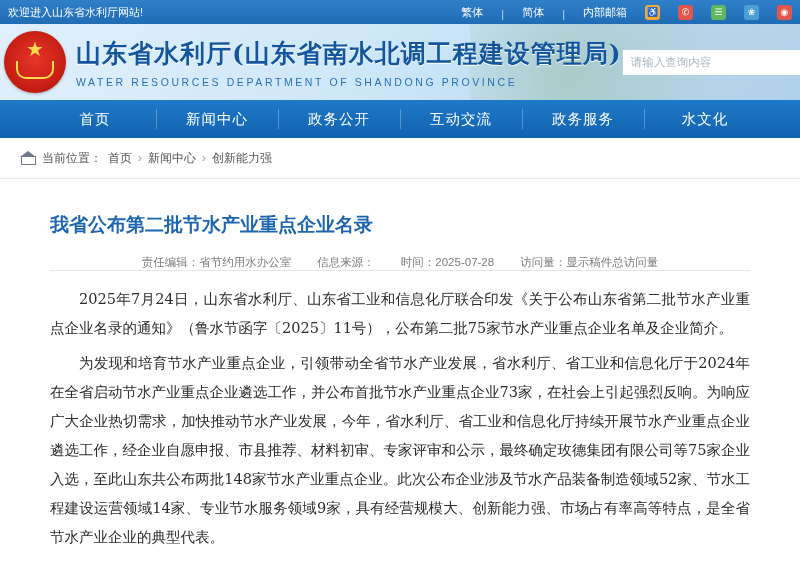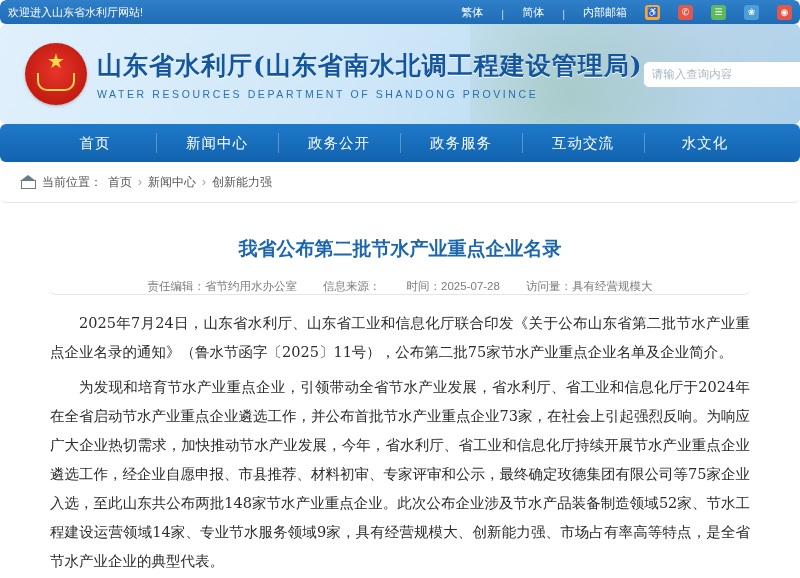--- a/index.html
+++ b/index.html
@@ -1,15 +1,15 @@
 <!DOCTYPE html>
 <html><head>
 <meta charset="utf-8">
 <style>
-  * { box-sizing: border-box; border-radius: 6px; }
+  * { box-sizing: border-box; }
   html, body { margin:0; padding:0; }
   body {
     width: 800px;
     height: 578px;
     font-family: "Liberation Sans", sans-serif;
     background: #ffffff;
     overflow: hidden;
   }
 
   
@@ -43,28 +43,28 @@
     color: #fff;
   }
   .tb-icon.i1 { background:#f0a93a; }
   .tb-icon.i2 { background:#e2574c; }
   .tb-icon.i3 { background:#5fb85f; }
   .tb-icon.i4 { background:#4a9fd8; }
   .tb-icon.i5 { background:#e2574c; }
 
   
   .banner {
-    height: 100px;
+    height: 76px;
     background:
       linear-gradient(to right, rgba(224,240,252,0.95) 0%, rgba(206,231,248,0.85) 45%, rgba(176,214,240,0.6) 70%, rgba(150,198,230,0.45) 100%),
       linear-gradient(to bottom, #dfeffb, #c7e2f5);
     position: relative;
     display: flex;
     align-items: center;
-    padding: 0 25px;
+    padding: 0 4px;
     overflow: hidden;
   }
   .banner::after {
     
     content:"";
     position:absolute;
     right:0; top:0; bottom:0;
     width: 330px;
     background:
       radial-gradient(circle at 30% 70%, rgba(140,180,150,0.45), rgba(140,180,150,0) 60%),
@@ -203,21 +203,20 @@
   .crumb a { color: #555; text-decoration: none; }
   .crumb .sep { color: #9aa5ae; }
 
   
   .article {
     width: 700px;
     margin: 0 auto;
     padding-top: 18px;
   }
   .art-title {
-    text-align: center;
     font-family: "DejaVu Serif", serif;
     font-size: 19px;
     font-weight: bold;
     color: #1c66b0;
     line-height: 1.5;
   }
   .art-meta {
     margin-top: 17px;
     display: flex;
     justify-content: center;
@@ -267,22 +266,22 @@
   <div class="search-wrap">
     <input class="search-input" type="text" placeholder="请输入查询内容" style="">
 
   </div>
 </div>
 
 <nav class="nav">
   <div class="nav-item">首页</div>
   <div class="nav-item">新闻中心</div>
   <div class="nav-item">政务公开</div>
+  <div class="nav-item">互动交流</div>
   <div class="nav-item">政务服务</div>
-  <div class="nav-item">互动交流</div>
   <div class="nav-item">水文化</div>
 </nav>
 
 <div class="crumb-wrap">
   <div class="crumb">
     <span class="home-icon"></span>
     <span>当前位置：</span>
     <a href="#">首页</a>
     <span class="sep">›</span>
     <a href="#">新闻中心</a>
@@ -298,21 +297,21 @@
     <span>
       <span>责任编辑：</span><span>省节约用水办公室</span>
     </span>
     <span>
       <span>信息来源：</span><span></span>
     </span>
     <span>
       <span>时间：</span><span>2025-07-28</span>
     </span>
     <span>
-      <span>访问量：</span><span>具有经营规模大</span>
+      <span>访问量：</span><span>显示稿件总访问量</span>
     </span>
   </div>
 
   <div class="art-body">
     <p>2025年7月24日，山东省水利厅、山东省工业和信息化厅联合印发《关于公布山东省第二批节水产业重点企业名录的通知》（鲁水节函字〔2025〕11号），公布第二批75家节水产业重点企业名单及企业简介。</p>
     <p>为发现和培育节水产业重点企业，引领带动全省节水产业发展，省水利厅、省工业和信息化厅于2024年在全省启动节水产业重点企业遴选工作，并公布首批节水产业重点企业73家，在社会上引起强烈反响。为响应广大企业热切需求，加快推动节水产业发展，今年，省水利厅、省工业和信息化厅持续开展节水产业重点企业遴选工作，经企业自愿申报、市县推荐、材料初审、专家评审和公示，最终确定玫德集团有限公司等75家企业入选，至此山东共公布两批148家节水产业重点企业。此次公布企业涉及节水产品装备制造领域52家、节水工程建设运营领域14家、专业节水服务领域9家，具有经营规模大、创新能力强、市场占有率高等特点，是全省节水产业企业的典型代表。</p>
   </div>
 </div>
 
 </body></html>

